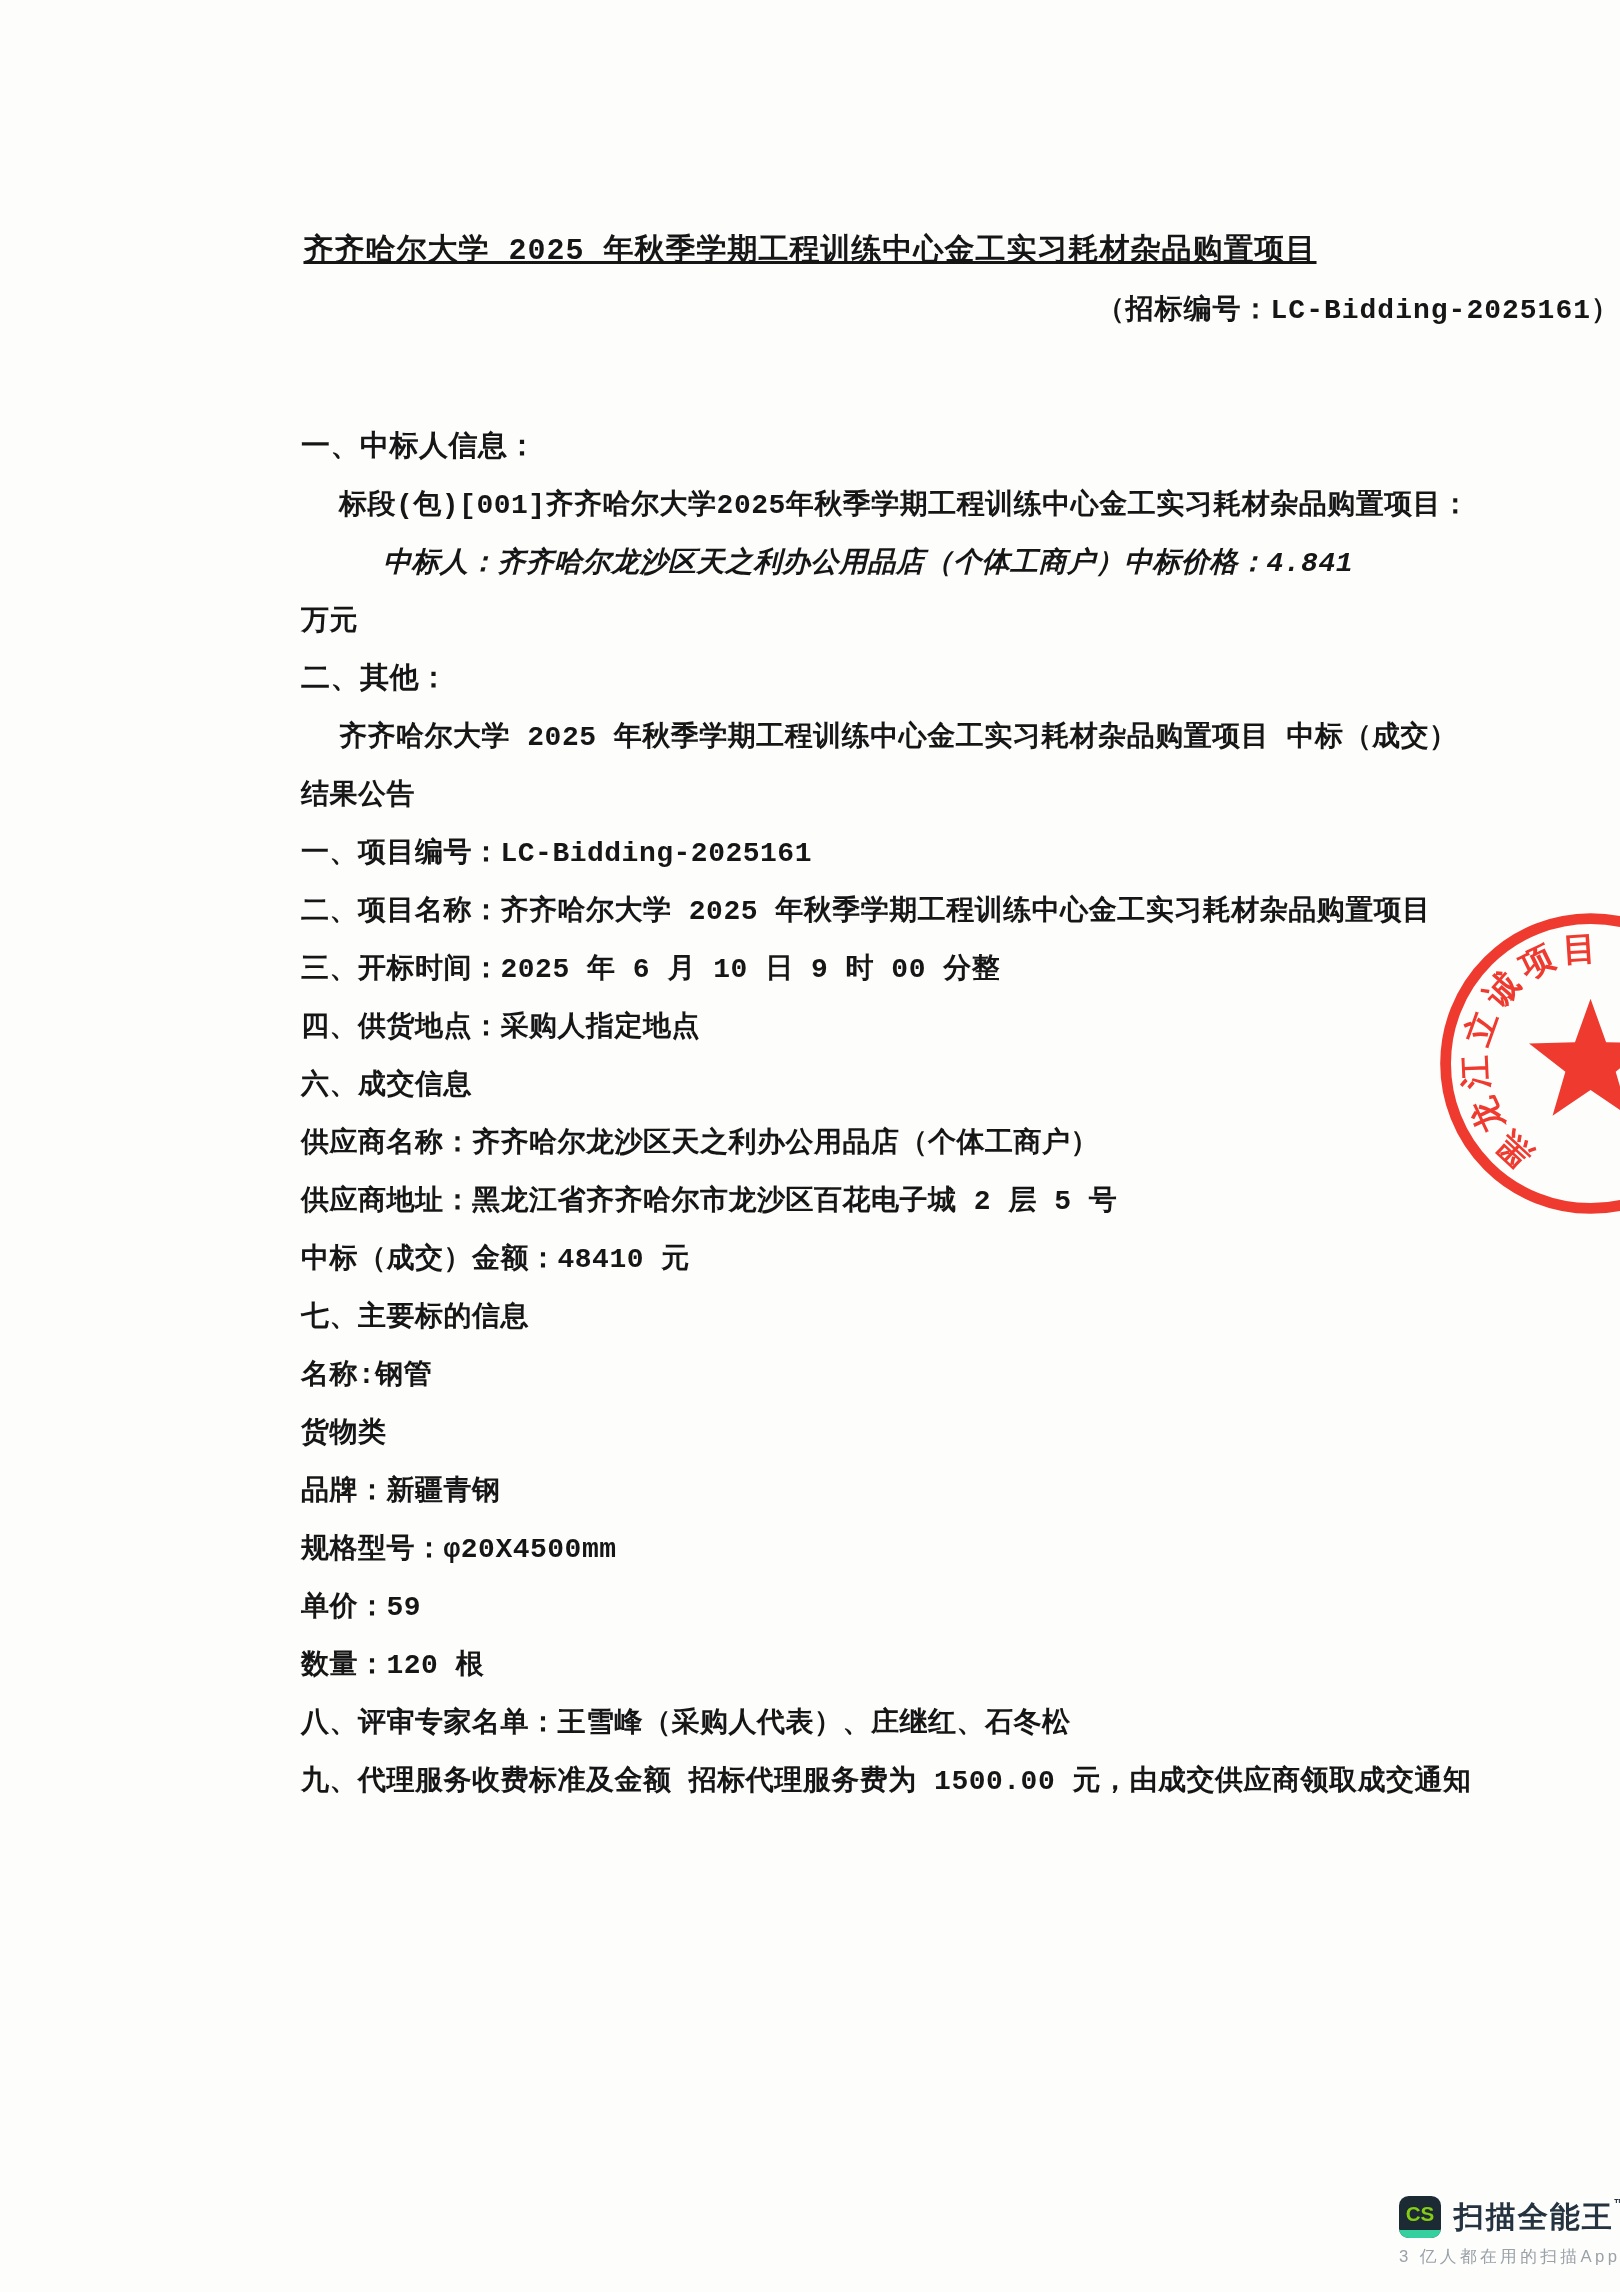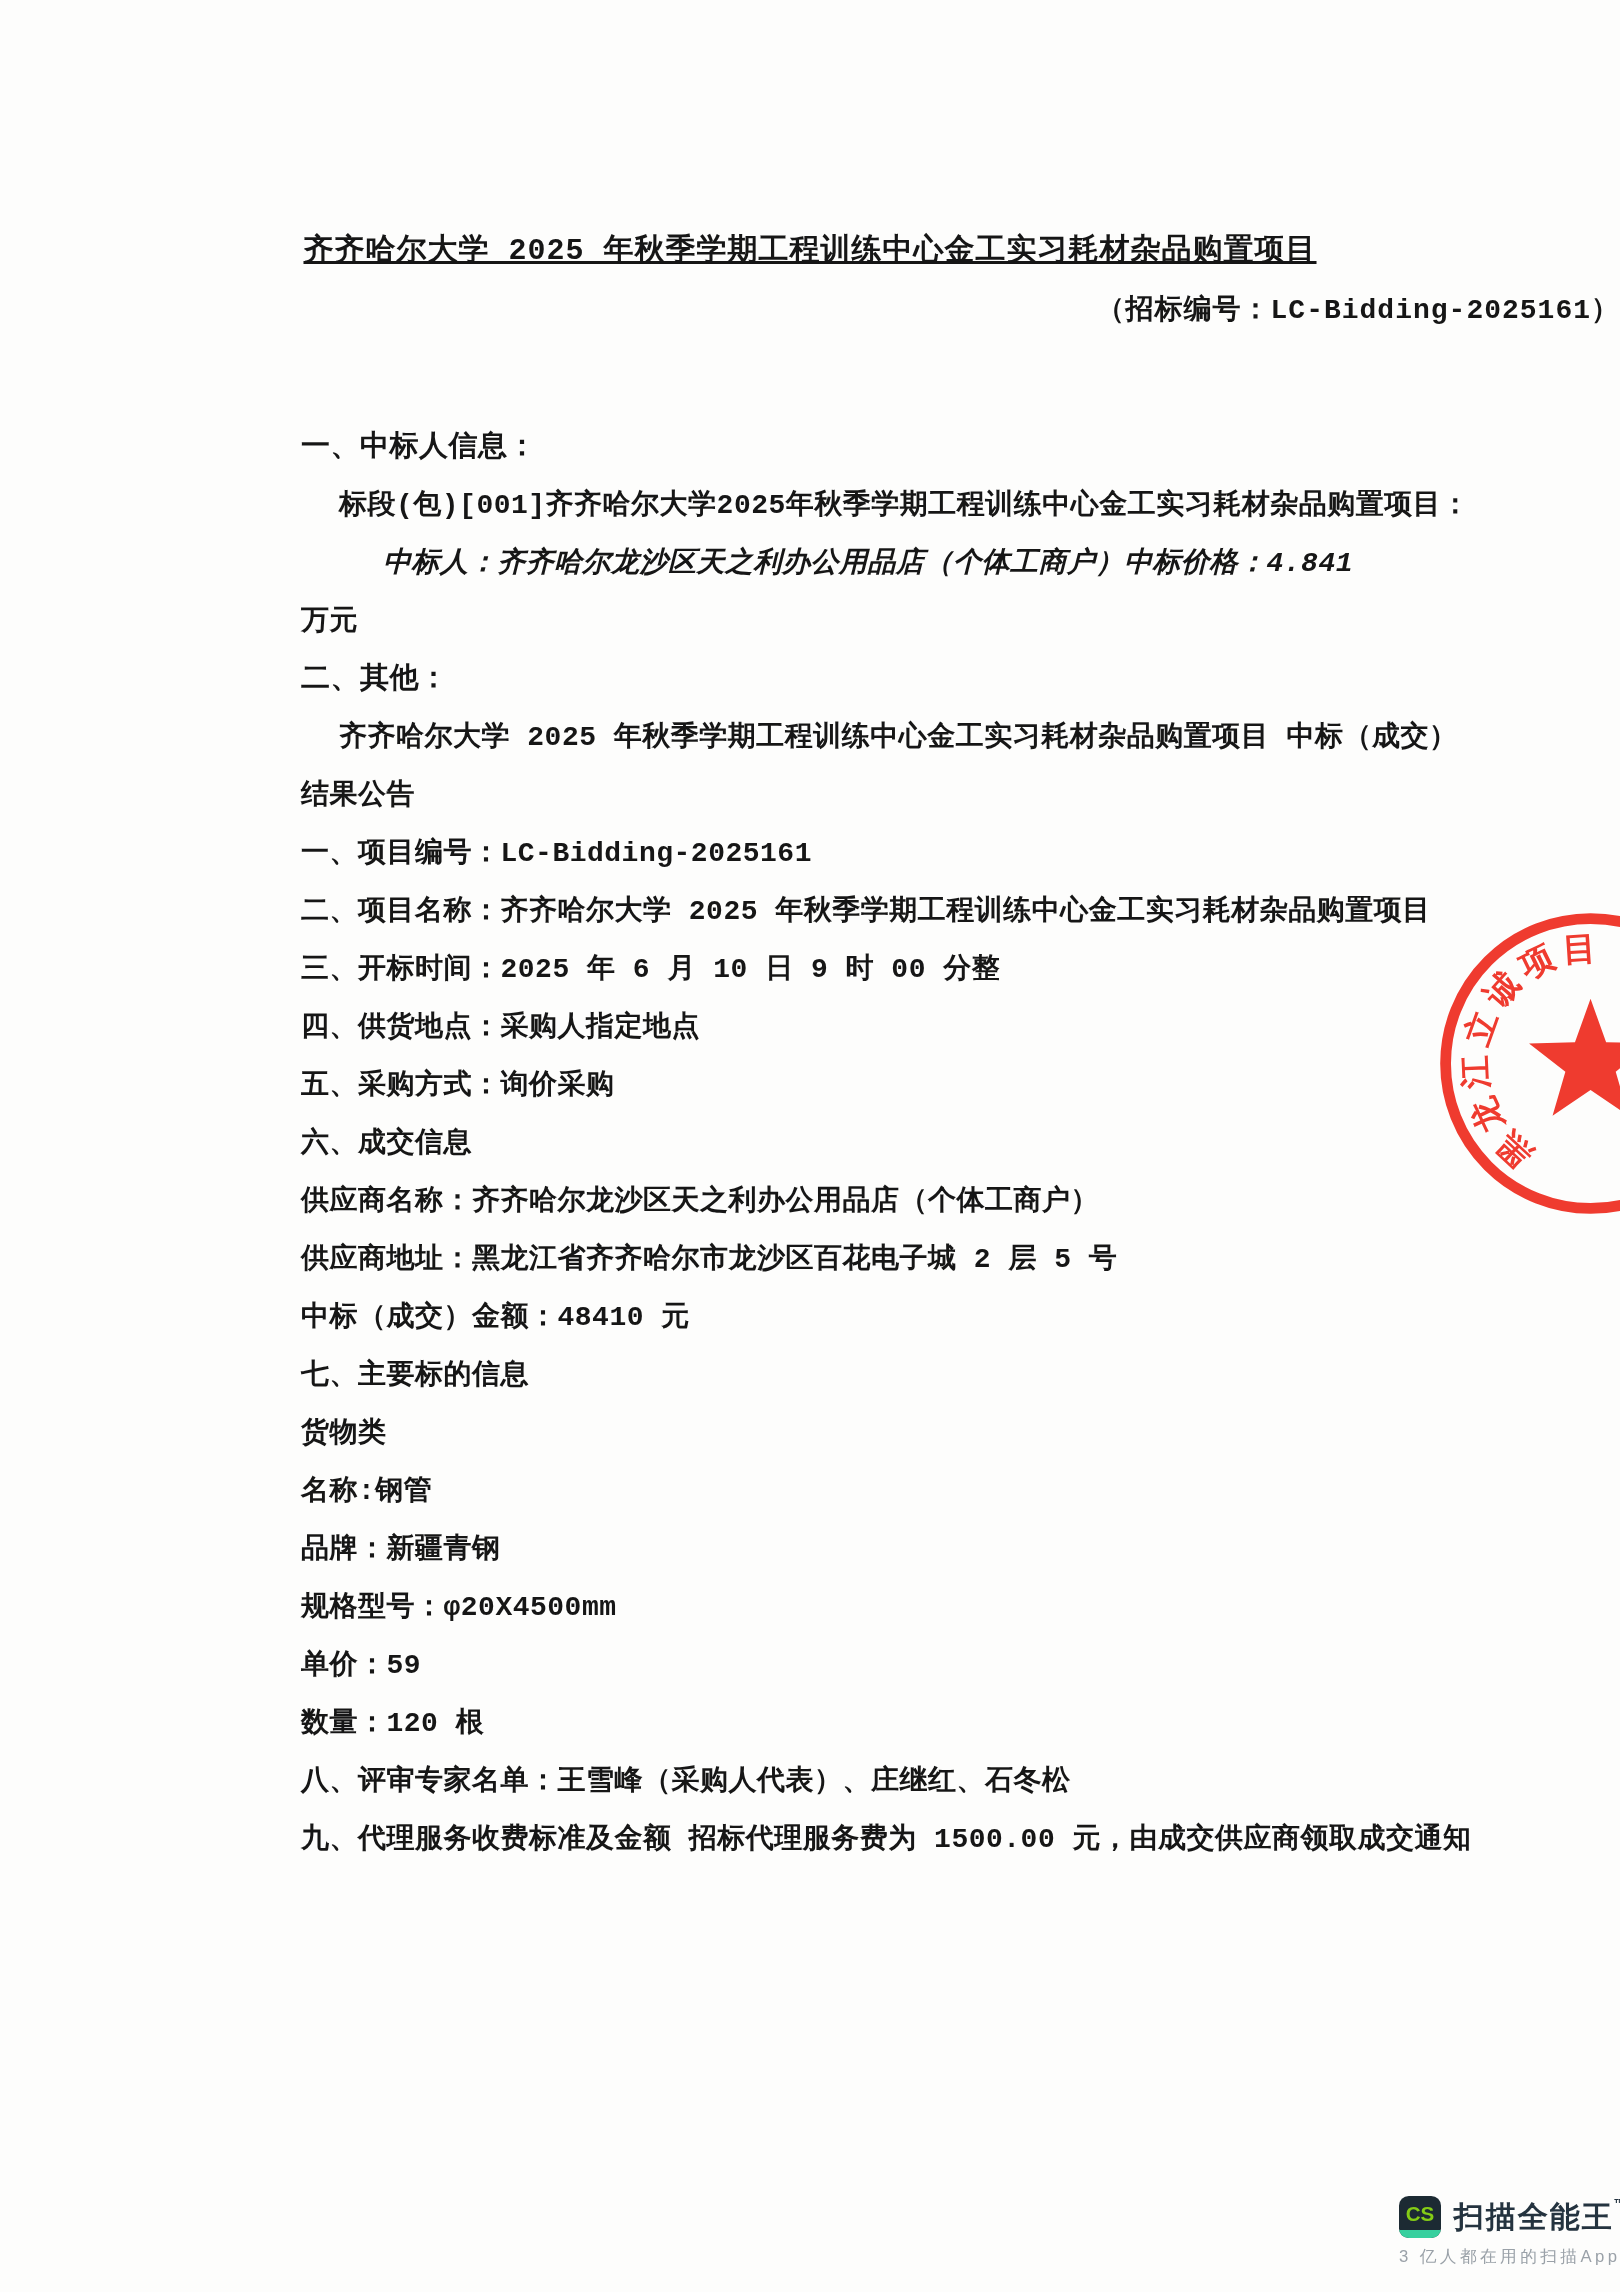--- a/index.html
+++ b/index.html
@@ -81,28 +81,27 @@
       <span>中标价格：4.841</span>
     </div>
     <div class="line">万元</div>
     <div class="line heading">二、其他：</div>
     <div class="line indent-sm">齐齐哈尔大学 2025 年秋季学期工程训练中心金工实习耗材杂品购置项目 中标（成交）</div>
     <div class="line">结果公告</div>
     <div class="line">一、项目编号：LC-Bidding-2025161</div>
     <div class="line">二、项目名称：齐齐哈尔大学 2025 年秋季学期工程训练中心金工实习耗材杂品购置项目</div>
     <div class="line">三、开标时间：2025 年 6 月 10 日 9 时 00 分整</div>
     <div class="line">四、供货地点：采购人指定地点</div>
-    <div class="line">五、采购方式：询价采购</div>
     <div class="line">六、成交信息</div>
     <div class="line">供应商名称：齐齐哈尔龙沙区天之利办公用品店（个体工商户）</div>
     <div class="line">供应商地址：黑龙江省齐齐哈尔市龙沙区百花电子城 2 层 5 号</div>
     <div class="line">中标（成交）金额：48410 元</div>
     <div class="line">七、主要标的信息</div>
+    <div class="line">名称:钢管</div>
     <div class="line">货物类</div>
-    <div class="line">名称:钢管</div>
     <div class="line">品牌：新疆青钢</div>
     <div class="line">规格型号：φ20X4500mm</div>
     <div class="line">单价：59</div>
     <div class="line">数量：120 根</div>
     <div class="line">八、评审专家名单：王雪峰（采购人代表）、庄继红、石冬松</div>
     <div class="line">九、代理服务收费标准及金额 招标代理服务费为 1500.00 元，由成交供应商领取成交通知</div>
   </div>
 
   <div class="stamp">
     <svg width="333" height="333" viewBox="0 0 340 340">

